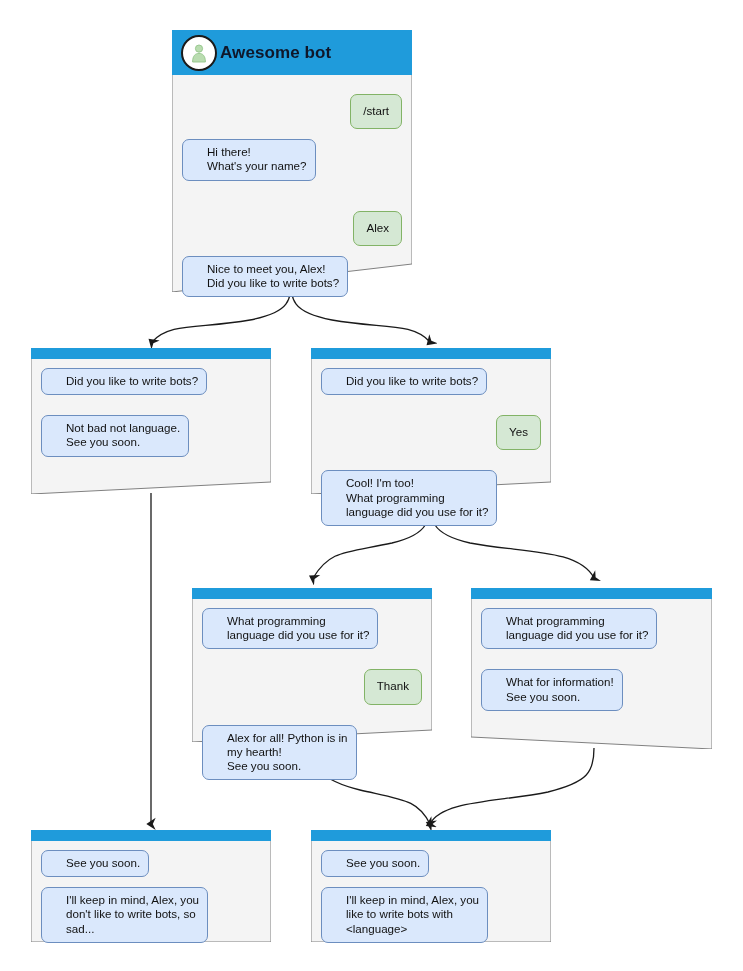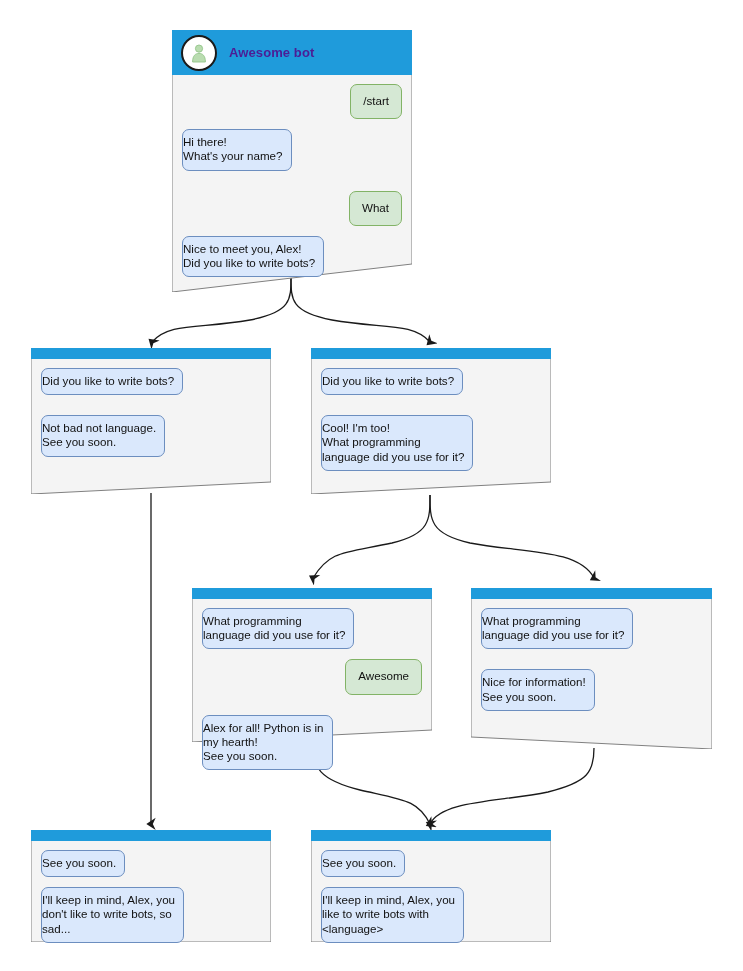--- a/index.html
+++ b/index.html
@@ -63,57 +63,58 @@
     border-radius: 50%;
     background: #ffffff;
     border: 2px solid #1a1a1a;
     box-sizing: border-box;
     display: flex;
     align-items: center;
     justify-content: center;
     flex: 0 0 auto;
   }
   .bot-title {
-    color: #4c1d95;
-    font-size: 13px;
+    color: #0f172a;
+    font-size: 17px;
     font-weight: bold;
-    margin-left: 12px;
+    margin-left: 3px;
     letter-spacing: 0.1px;
   }
 
   .chat-body {
     padding: 9px 10px 10px 10px;
     box-sizing: border-box;
   }
   .msg-row {
     display: flex;
     margin-bottom: 10px;
   }
   .msg-row:last-child { margin-bottom: 16px; }
   .msg-row.bot { justify-content: flex-start; }
   .msg-row.user { justify-content: flex-end; }
 
   .bubble {
     font-size: 11.6px;
     line-height: 14.2px;
     color: #111111;
     border-radius: 7px;
-    padding: 5px 8px 6px 0;
+    padding: 5px 8px 6px 24px;
     box-sizing: border-box;
     white-space: pre-line;
     max-width: 82%;
   }
   .bubble.bot {
     background: #dae8fc;
     border: 1px solid #6c8ebf;
   }
   .bubble.user {
     background: #d5e8d4;
     border: 1px solid #82b366;
     padding: 9px 12px 10px 12px;
+    margin-top: 10px;
   }
   .spacer-md { height: 10px; }
 </style>
 </head>
 <body>
 
 <div id="canvas">
 
   <svg id="edges" viewBox="0 0 743 971">
     <defs>
@@ -154,21 +155,21 @@
       <div class="chat-body">
         <div class="msg-row user">
           <div class="bubble user">/start</div>
         </div>
         <div class="msg-row bot">
           <div class="bubble bot">Hi there!
 What's your name?</div>
         </div>
         <div class="spacer-md"></div>
         <div class="msg-row user">
-          <div class="bubble user">What</div>
+          <div class="bubble user">Alex</div>
         </div>
         <div class="msg-row bot">
           <div class="bubble bot">Nice to meet you, Alex!
 Did you like to write bots?</div>
         </div>
       </div>
     </div>
   </div>
 
   <div class="node" style="left:31px; top:348px; width:240px; height:146px;">
@@ -193,20 +194,23 @@
   <div class="node" style="left:311px; top:348px; width:240px; height:146px;">
     <svg class="node-shape" viewBox="0 0 240 146" preserveAspectRatio="none">
       <path d="M0,0 L240,0 L240,134 L0,146 Z" fill="#f4f4f4" stroke="#808080" stroke-width="1"></path>
     </svg>
     <div class="node-inner">
       <div class="node-header bare"></div>
       <div class="chat-body">
         <div class="msg-row bot">
           <div class="bubble bot">Did you like to write bots?</div>
         </div>
+        <div class="msg-row user">
+          <div class="bubble user">Yes</div>
+        </div>
         <div class="spacer-md"></div>
         <div class="msg-row bot">
           <div class="bubble bot">Cool! I'm too!
 What programming
 language did you use for it?</div>
         </div>
       </div>
     </div>
   </div>
 
@@ -215,21 +219,21 @@
       <path d="M0,0 L240,0 L240,142 L0,154 Z" fill="#f4f4f4" stroke="#808080" stroke-width="1"></path>
     </svg>
     <div class="node-inner">
       <div class="node-header bare"></div>
       <div class="chat-body">
         <div class="msg-row bot">
           <div class="bubble bot">What programming
 language did you use for it?</div>
         </div>
         <div class="msg-row user">
-          <div class="bubble user">Awesome</div>
+          <div class="bubble user">Thank</div>
         </div>
         <div class="spacer-md"></div>
         <div class="msg-row bot">
           <div class="bubble bot">Alex for all! Python is in
 my hearth!
 See you soon.</div>
         </div>
       </div>
     </div>
   </div>
@@ -240,21 +244,21 @@
     </svg>
     <div class="node-inner">
       <div class="node-header bare"></div>
       <div class="chat-body">
         <div class="msg-row bot">
           <div class="bubble bot">What programming
 language did you use for it?</div>
         </div>
         <div class="spacer-md"></div>
         <div class="msg-row bot">
-          <div class="bubble bot">Nice for information!
+          <div class="bubble bot">What for information!
 See you soon.</div>
         </div>
       </div>
     </div>
   </div>
 
   <div class="node" style="left:31px; top:830px; width:240px; height:112px;">
     <svg class="node-shape" viewBox="0 0 240 112" preserveAspectRatio="none">
       <path d="M0,0 L240,0 L240,112 L0,112 Z" fill="#f4f4f4" stroke="#808080" stroke-width="1"></path>
     </svg>

